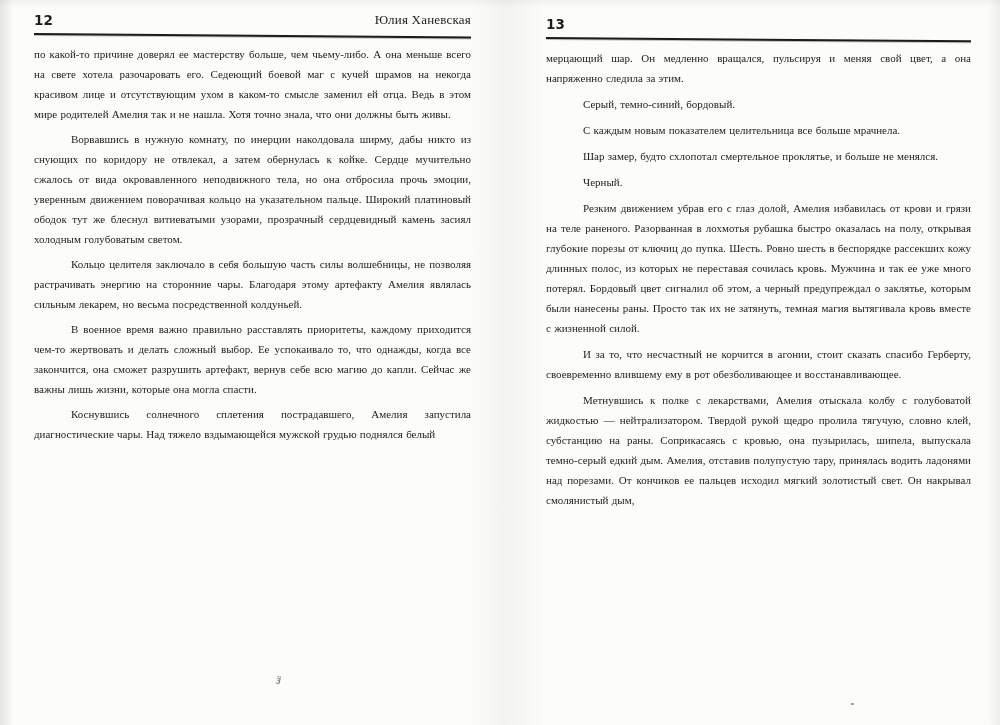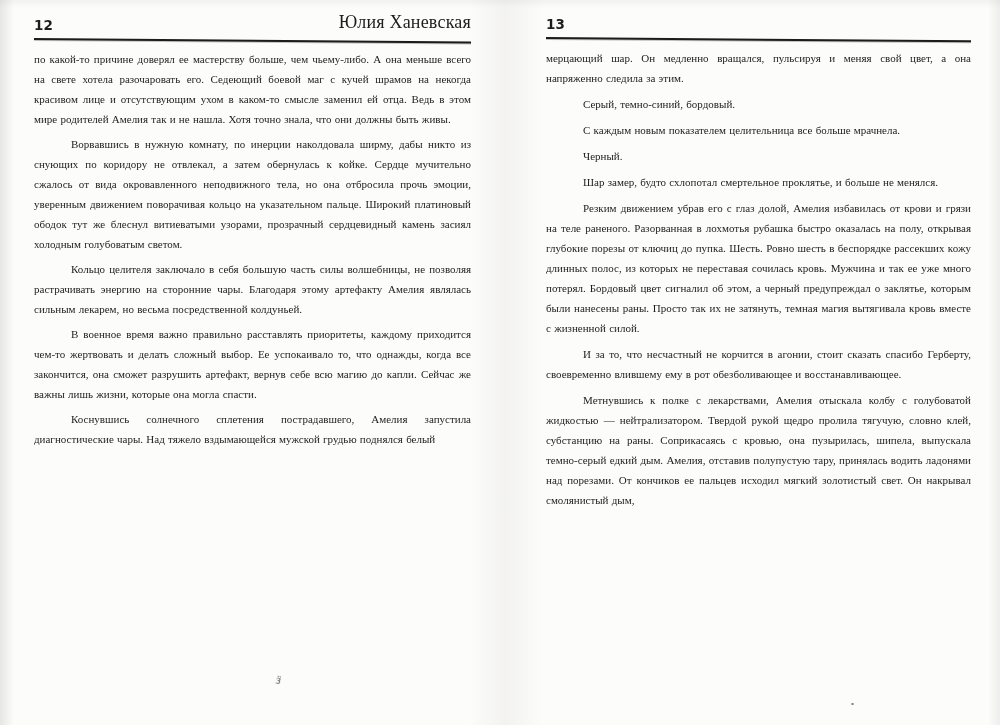--- a/index.html
+++ b/index.html
@@ -27,21 +27,21 @@
     align-items: flex-end;
     font-size: 16px;
     letter-spacing: 0.2px;
     white-space: nowrap;
   }
   .page-num {
     font-family: "DejaVu Sans", sans-serif;
     font-weight: bold;
     font-size: 13.5px;
   }
-  .running-title { font-size: 18px; }
+  .running-title { font-size: 13px; }
 
   .header-rule {
     height: 2px;
     background: #1c1c1c;
     margin-top: 5px;
     box-shadow: 0 1px 0 rgba(28,28,28,0.25);
   }
   .rule-left  { transform: rotate(0.45deg);  transform-origin: left center; }
   .rule-right { transform: rotate(0.45deg); transform-origin: left center; }
 
@@ -96,22 +96,22 @@
 
   <div class="page page-right">
     <div class="page-header">
       <span class="page-num">13</span>
     </div>
     <div class="header-rule rule-right"></div>
     <div class="page-body">
       <p class="cont">мерцающий шар. Он медленно вращался, пульсируя и меняя свой цвет, а она напряженно следила за этим.</p>
       <p>Серый, темно-синий, бордовый.</p>
       <p>С каждым новым показателем целительница все больше мрачнела.</p>
+      <p>Шар замер, будто схлопотал смертельное проклятье, и больше не менялся.</p>
       <p>Черный.</p>
-      <p>Шар замер, будто схлопотал смертельное проклятье, и больше не менялся.</p>
       <p>Резким движением убрав его с глаз долой, Амелия избавилась от крови и грязи на теле раненого. Разорванная в лохмотья рубашка быстро оказалась на полу, открывая глубокие порезы от ключиц до пупка. Шесть. Ровно шесть в беспорядке рассекших кожу длинных полос, из которых не переставая сочилась кровь. Мужчина и так ее уже много потерял. Бордовый цвет сигналил об этом, а черный предупреждал о заклятье, которым были нанесены раны. Просто так их не затянуть, темная магия вытягивала кровь вместе с жизненной силой.</p>
       <p>И за то, что несчастный не корчится в агонии, стоит сказать спасибо Герберту, своевременно влившему ему в рот обезболивающее и восстанавливающее.</p>
       <p>Метнувшись к полке с лекарствами, Амелия отыскала колбу с голубоватой жидкостью — нейтрализатором. Твердой рукой щедро пролила тягучую, словно клей, субстанцию на раны. Соприкасаясь с кровью, она пузырилась, шипела, выпускала темно-серый едкий дым. Амелия, отставив полупустую тару, принялась водить ладонями над порезами. От кончиков ее пальцев исходил мягкий золотистый свет. Он накрывал смолянистый дым,</p>
     </div>
   </div>
 
   <span class="footer-mark">ӟ</span>
   <span class="speck speck-1"></span>
 
 </div>

